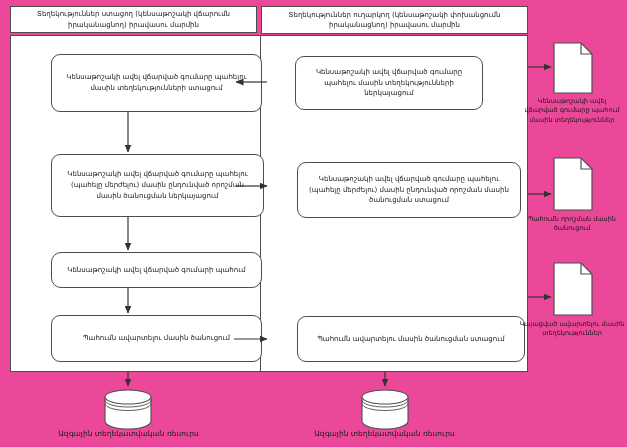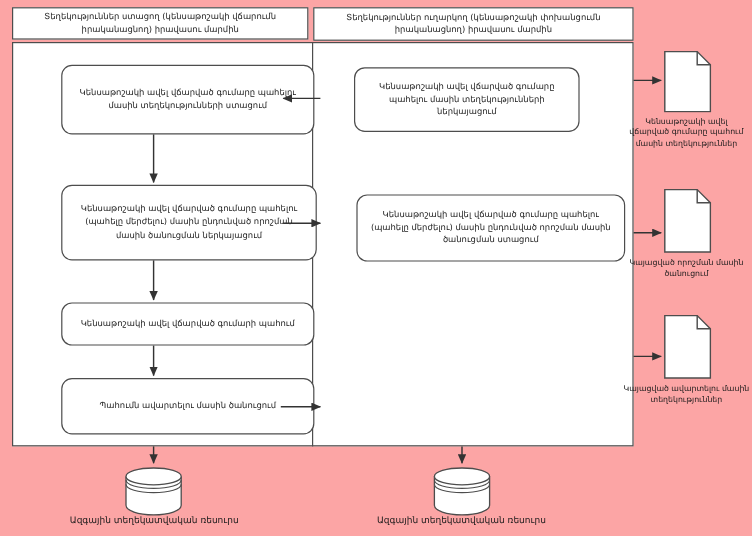--- a/index.html
+++ b/index.html
@@ -1,19 +1,19 @@
 <!DOCTYPE html>
 <html><head>
 <meta charset="utf-8">
 <style>
   html,body{margin:0;padding:0;background:#ffffff;}
   .canvas{
     position:relative;
     width:627px;height:447px;
-    background:#fca5a5;
+    background:#ec4899;
     font-family:"DejaVu Sans", sans-serif;
     color:#1a1a1a;
     overflow:hidden;
   }
   .hdr{
     position:absolute;
     box-sizing:border-box;
     border:1px solid #4d4d4d;
     display:flex;align-items:center;justify-content:center;
     text-align:center;
@@ -75,32 +75,35 @@
 
   <div class="lane-body"></div>
   <div class="lane-divider"></div>
 
   <div class="node" style="left:23px;top:54px;width:211px;height:58px;">
     <span>Կենսաթոշակի ավել վճարված գումարը պահելու մասին տեղեկությունների ստացում</span>
   </div>
   <div class="node" style="left:23px;top:154px;width:213px;height:63px;">
     <span>Կենսաթոշակի ավել վճարված գումարը պահելու (պահելը մերժելու) մասին ընդունված որոշման մասին ծանուցման ներկայացում</span>
   </div>
-  <div class="node" style="left:23px;top:252px;width:211px;height:36px;">
+  <div class="node" style="left:23px;top:252px;width:211px;height:36px;border-radius:10px;">
     <span>Կենսաթոշակի ավել վճարված գումարի պահում</span>
   </div>
   <div class="node" style="left:23px;top:315px;width:211px;height:47px;text-align:center;">
     <span>Պահումն ավարտելու մասին ծանուցում</span>
   </div>
 
   <div class="node" style="left:267px;top:56px;width:188px;height:54px;">
     <span>Կենսաթոշակի ավել վճարված գումարը պահելու մասին տեղեկությունների ներկայացում</span>
   </div>
   <div class="node" style="left:269px;top:162px;width:224px;height:56px;">
     <span>Կենսաթոշակի ավել վճարված գումարը պահելու (պահելը մերժելու) մասին ընդունված որոշման մասին ծանուցման ստացում</span>
+  </div>
+  <div class="node" style="left:269px;top:316px;width:228px;height:46px;">
+    <span>Պահումն ավարտելու մասին ծանուցման ստացում</span>
   </div>
 
   <svg class="overlay" width="627" height="447" viewBox="0 0 627 447">
     <defs>
       <marker id="ah" markerWidth="9" markerHeight="7" refX="7.5" refY="3.5" orient="auto" markerUnits="userSpaceOnUse">
         <path d="M0,0 L8,3.5 L0,7 Z" fill="#333333"></path>
       </marker>
     </defs>
     <g stroke="#333333" stroke-width="1.2" fill="none">
       <line x1="267" y1="82" x2="236" y2="82" marker-end="url(#ah)"></line>
@@ -120,21 +123,21 @@
   <svg class="docicon" style="left:553px;top:42px;" width="40" height="52" viewBox="0 0 40 52">
     <path d="M1,1 H28 L39,12 V51 H1 Z" fill="#ffffff" stroke="#4d4d4d" stroke-width="1.2"></path>
     <path d="M28,1 V12 H39" fill="none" stroke="#4d4d4d" stroke-width="1.2"></path>
   </svg>
   <div class="doclabel" style="left:522px;top:97px;width:100px;">Կենսաթոշակի ավել վճարված գումարը պահում մասին տեղեկություններ</div>
 
   <svg class="docicon" style="left:553px;top:157px;" width="40" height="54" viewBox="0 0 40 54">
     <path d="M1,1 H28 L39,12 V53 H1 Z" fill="#ffffff" stroke="#4d4d4d" stroke-width="1.2"></path>
     <path d="M28,1 V12 H39" fill="none" stroke="#4d4d4d" stroke-width="1.2"></path>
   </svg>
-  <div class="doclabel" style="left:524px;top:215px;width:96px;">Կայացված որոշման մասին ծանուցում</div>
+  <div class="doclabel" style="left:524px;top:215px;width:96px;">Պահումն որոշման մասին ծանուցում</div>
 
   <svg class="docicon" style="left:553px;top:262px;" width="40" height="54" viewBox="0 0 40 54">
     <path d="M1,1 H28 L39,12 V53 H1 Z" fill="#ffffff" stroke="#4d4d4d" stroke-width="1.2"></path>
     <path d="M28,1 V12 H39" fill="none" stroke="#4d4d4d" stroke-width="1.2"></path>
   </svg>
   <div class="doclabel" style="left:518px;top:320px;width:108px;">Կայացված ավարտելու մասին տեղեկություններ</div>
 
   <svg class="dbicon" style="left:103px;top:388px;" width="50" height="42" viewBox="0 0 50 42">
     <path d="M2,9 V33 C2,37.5 12,41 25,41 C38,41 48,37.5 48,33 V9" fill="#ffffff" stroke="#4d4d4d" stroke-width="1.1"></path>
     <ellipse cx="25" cy="9" rx="23" ry="7" fill="#ffffff" stroke="#4d4d4d" stroke-width="1.1"></ellipse>

